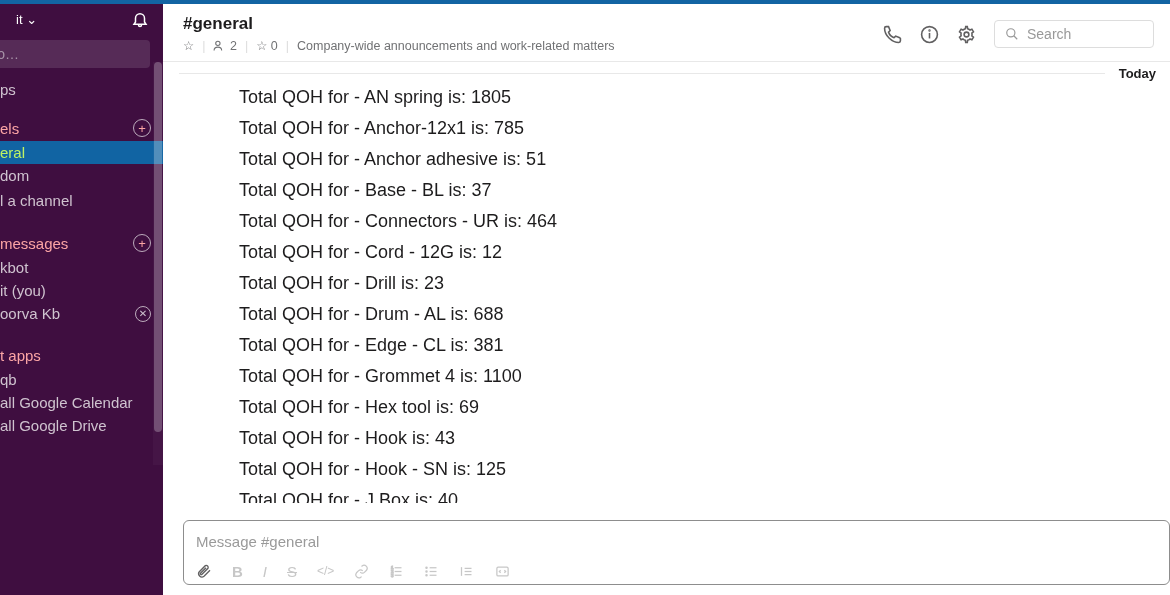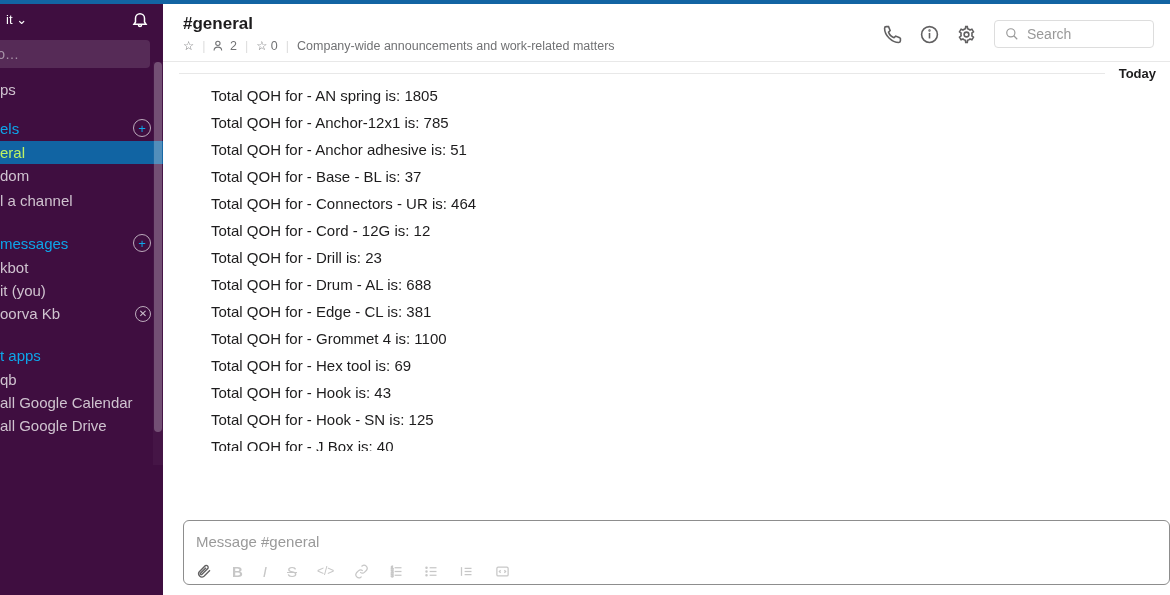--- a/index.html
+++ b/index.html
@@ -11,29 +11,29 @@
   .app { display: flex; height: 591px; }
   .sidebar {
     width: 163px; background: #3f0e40; color: #cfc3cf; position: relative;
     display: flex; flex-direction: column; font-size: 15px;
     overflow: hidden;
   }
   .sidebar-top {
     display: flex; align-items: center; justify-content: flex-end; padding: 6px 14px 4px 0;
     color: #fff;
   }
-  .sidebar-top .chev { margin-right: auto; padding-left: 6px; font-size: 13px; color: #fff; }
+  .sidebar-top .chev { margin-right: auto; padding-left: 16px; font-size: 13px; color: #fff; }
   .bell { font-size: 18px; }
   .jump {
     margin: 8px 0 10px -40px; width: 190px; background: rgba(255,255,255,0.12);
     border-radius: 4px; padding: 6px 10px; color: #a793a8; font-size: 14px;
   }
   .side-label {
     display: flex; justify-content: space-between; align-items: center;
-    padding: 4px 12px 4px 0; color: #0ea5e9; font-size: 15px;
+    padding: 4px 12px 4px 0; color: #fca5a5; font-size: 15px;
   }
   .plus-circ {
     width: 18px; height: 18px; border: 1px solid #bcabbc; border-radius: 50%;
     display: flex; align-items: center; justify-content: center; font-size: 13px; line-height: 1;
   }
   .side-item {
     padding: 3px 12px 3px 0; font-size: 15px; white-space: nowrap; overflow: hidden;
     display: flex; align-items: center; justify-content: space-between;
   }
   .side-item.active { background: #1164a3; color: #bef264; }
@@ -76,21 +76,21 @@
   }
   .divider-row .line {
     position: absolute; left: 16px; right: 0; top: 50%; border-top: 1px solid #e8e8e8;
   }
   .divider-row .label {
     position: relative; background: #fff; padding: 0 14px; color: #1d1c1d;
     font-weight: 700; font-size: 13px;
   }
 
   .messages {
-    flex: 1; overflow: hidden; padding: 0 20px 0 48px; color: #1d1c1d; font-size: 15px;
+    flex: 1; overflow: hidden; padding: 0 20px 0 76px; color: #1d1c1d; font-size: 18px;
   }
   .msg-line { padding: 5px 0; }
   .msg-line-partial { padding-top: 5px; height: 18px; overflow: hidden; }
 
   .composer-wrap { padding: 4px 0 10px 20px; }
   .composer {
     border: 1px solid #8d8d8d; border-radius: 6px; padding: 8px 12px 4px 12px;
     background: #fff;
   }
   .composer input {

